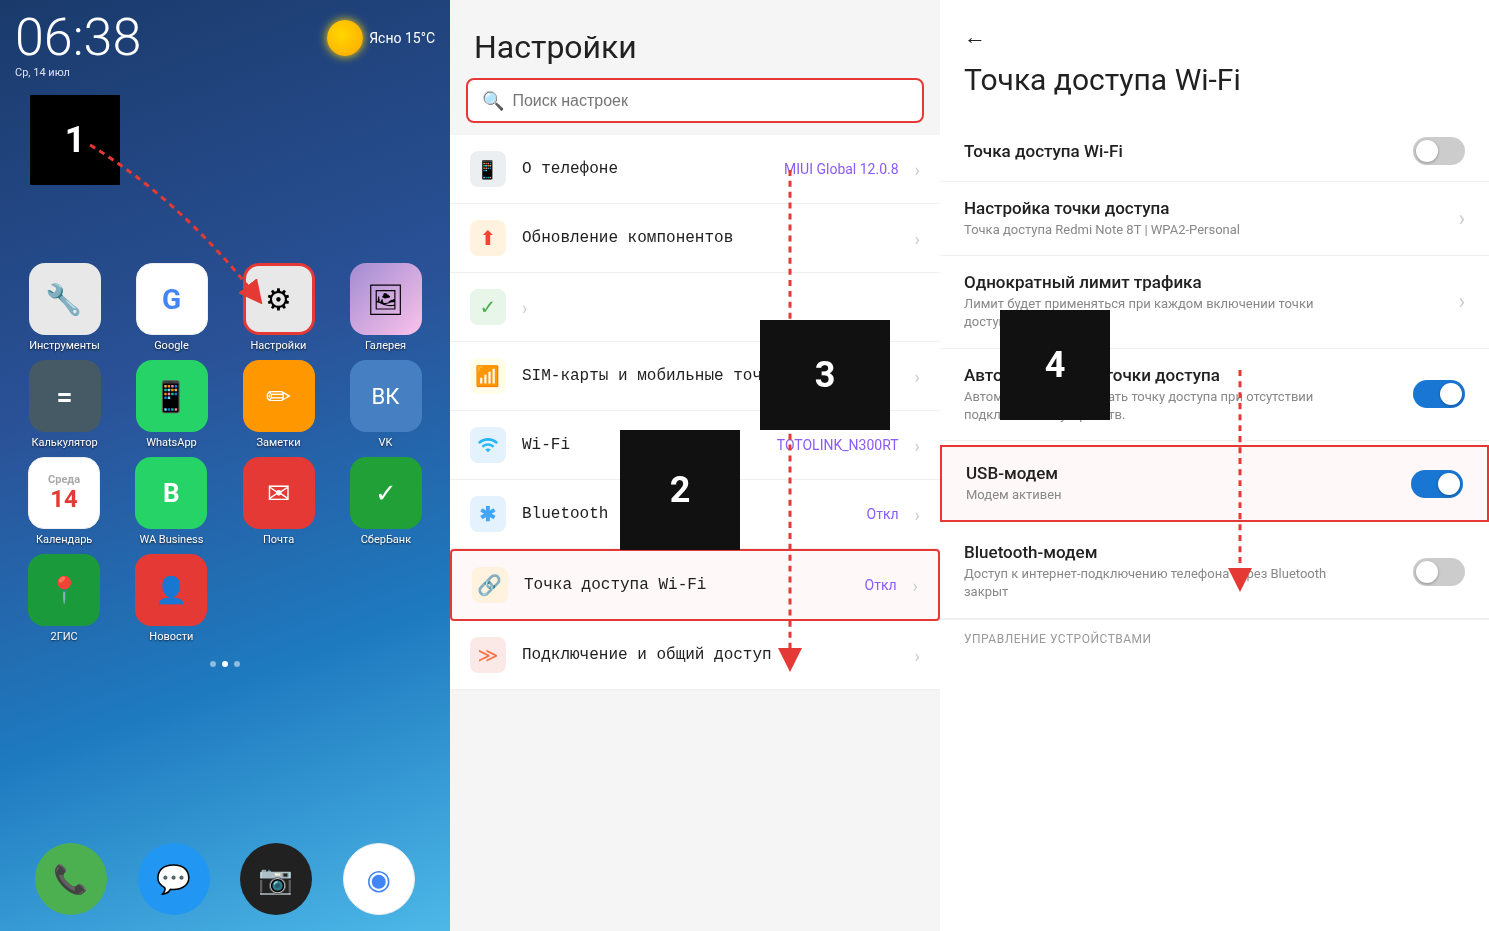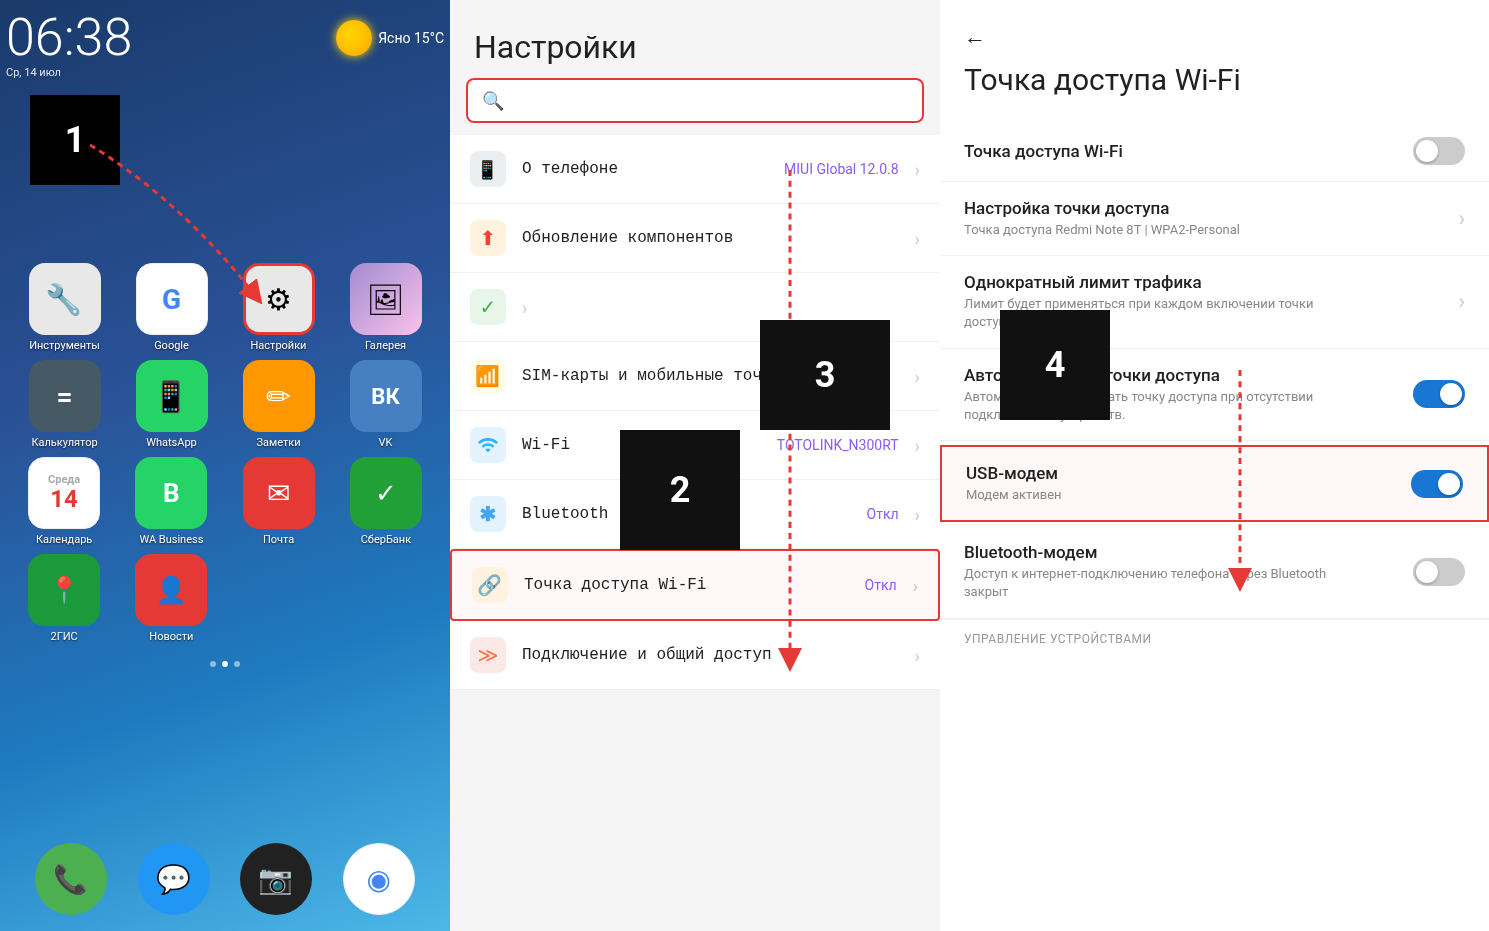--- a/index.html
+++ b/index.html
@@ -18,21 +18,21 @@
       height: 931px;
       background: linear-gradient(160deg, #1a3a6b 0%, #2a5298 40%, #1e7abf 70%, #4db8e8 100%);
       position: relative;
       flex-shrink: 0;
     }
 
     .home-status-bar {
       display: flex;
       justify-content: space-between;
       align-items: flex-start;
-      padding: 12px 6px 4px;
+      padding: 12px 15px 4px;
       color: white;
     }
     .home-time {
       font-size: 52px;
       font-weight: 300;
       line-height: 1;
     }
     .home-date {
       font-size: 11px;
       color: rgba(255,255,255,0.85);
@@ -436,21 +436,21 @@
     </div>
     <div class="app-item">
       <div class="app-icon icon-whatsapp" style="color:white;font-size:30px;">📱</div>
       <span class="app-label">WhatsApp</span>
     </div>
     <div class="app-item">
       <div class="app-icon icon-notes" style="color:white;font-size:30px;">✏</div>
       <span class="app-label">Заметки</span>
     </div>
     <div class="app-item">
-      <div class="app-icon icon-vk" style="color:white;font-size:22px;font-weight:bold;">ВК</div>
+      <div class="app-icon icon-vk" style="color:white;font-size:22px;font-weight:normal;">ВК</div>
       <span class="app-label">VK</span>
     </div>
   </div>
 
   <div class="app-grid-3">
     <div class="app-item">
       <div class="app-icon icon-calendar" style="color:#e53935;font-size:22px;font-weight:bold;border:1px solid #eee;">
         <span style="display:flex;flex-direction:column;align-items:center;line-height:1.1;font-size:11px;color:#aaa;">Среда<br><span style="font-size:24px;color:#e53935;font-weight:bold;">14</span></span>
       </div>
       <span class="app-label">Календарь</span>
@@ -510,20 +510,21 @@
     <path d="M 90,145 Q 180,200 255,295" fill="none" stroke="#e53935" stroke-width="3" stroke-dasharray="6,5" marker-end="url(#arrowhead1)"></path>
   </svg>
 </div>
 
 <div class="panel-settings-wrap" style="position:relative;width:490px;flex-shrink:0;">
   <div class="panel-settings">
     <div class="settings-header">Настройки</div>
 
     <div class="settings-search">
       <span class="search-icon-svg">🔍</span>
+      <input type="text" placeholder="Поиск настроек" style="">
     </div>
 
     <div class="settings-list">
 
       <div class="settings-item">
         <div class="settings-item-icon" style="background:#eceff1;color:#607d8b;font-size:18px;">📱</div>
         <div class="settings-item-content">
           <div class="settings-item-title">О телефоне</div>
         </div>
         <span class="settings-item-value">MIUI Global 12.0.8</span>

